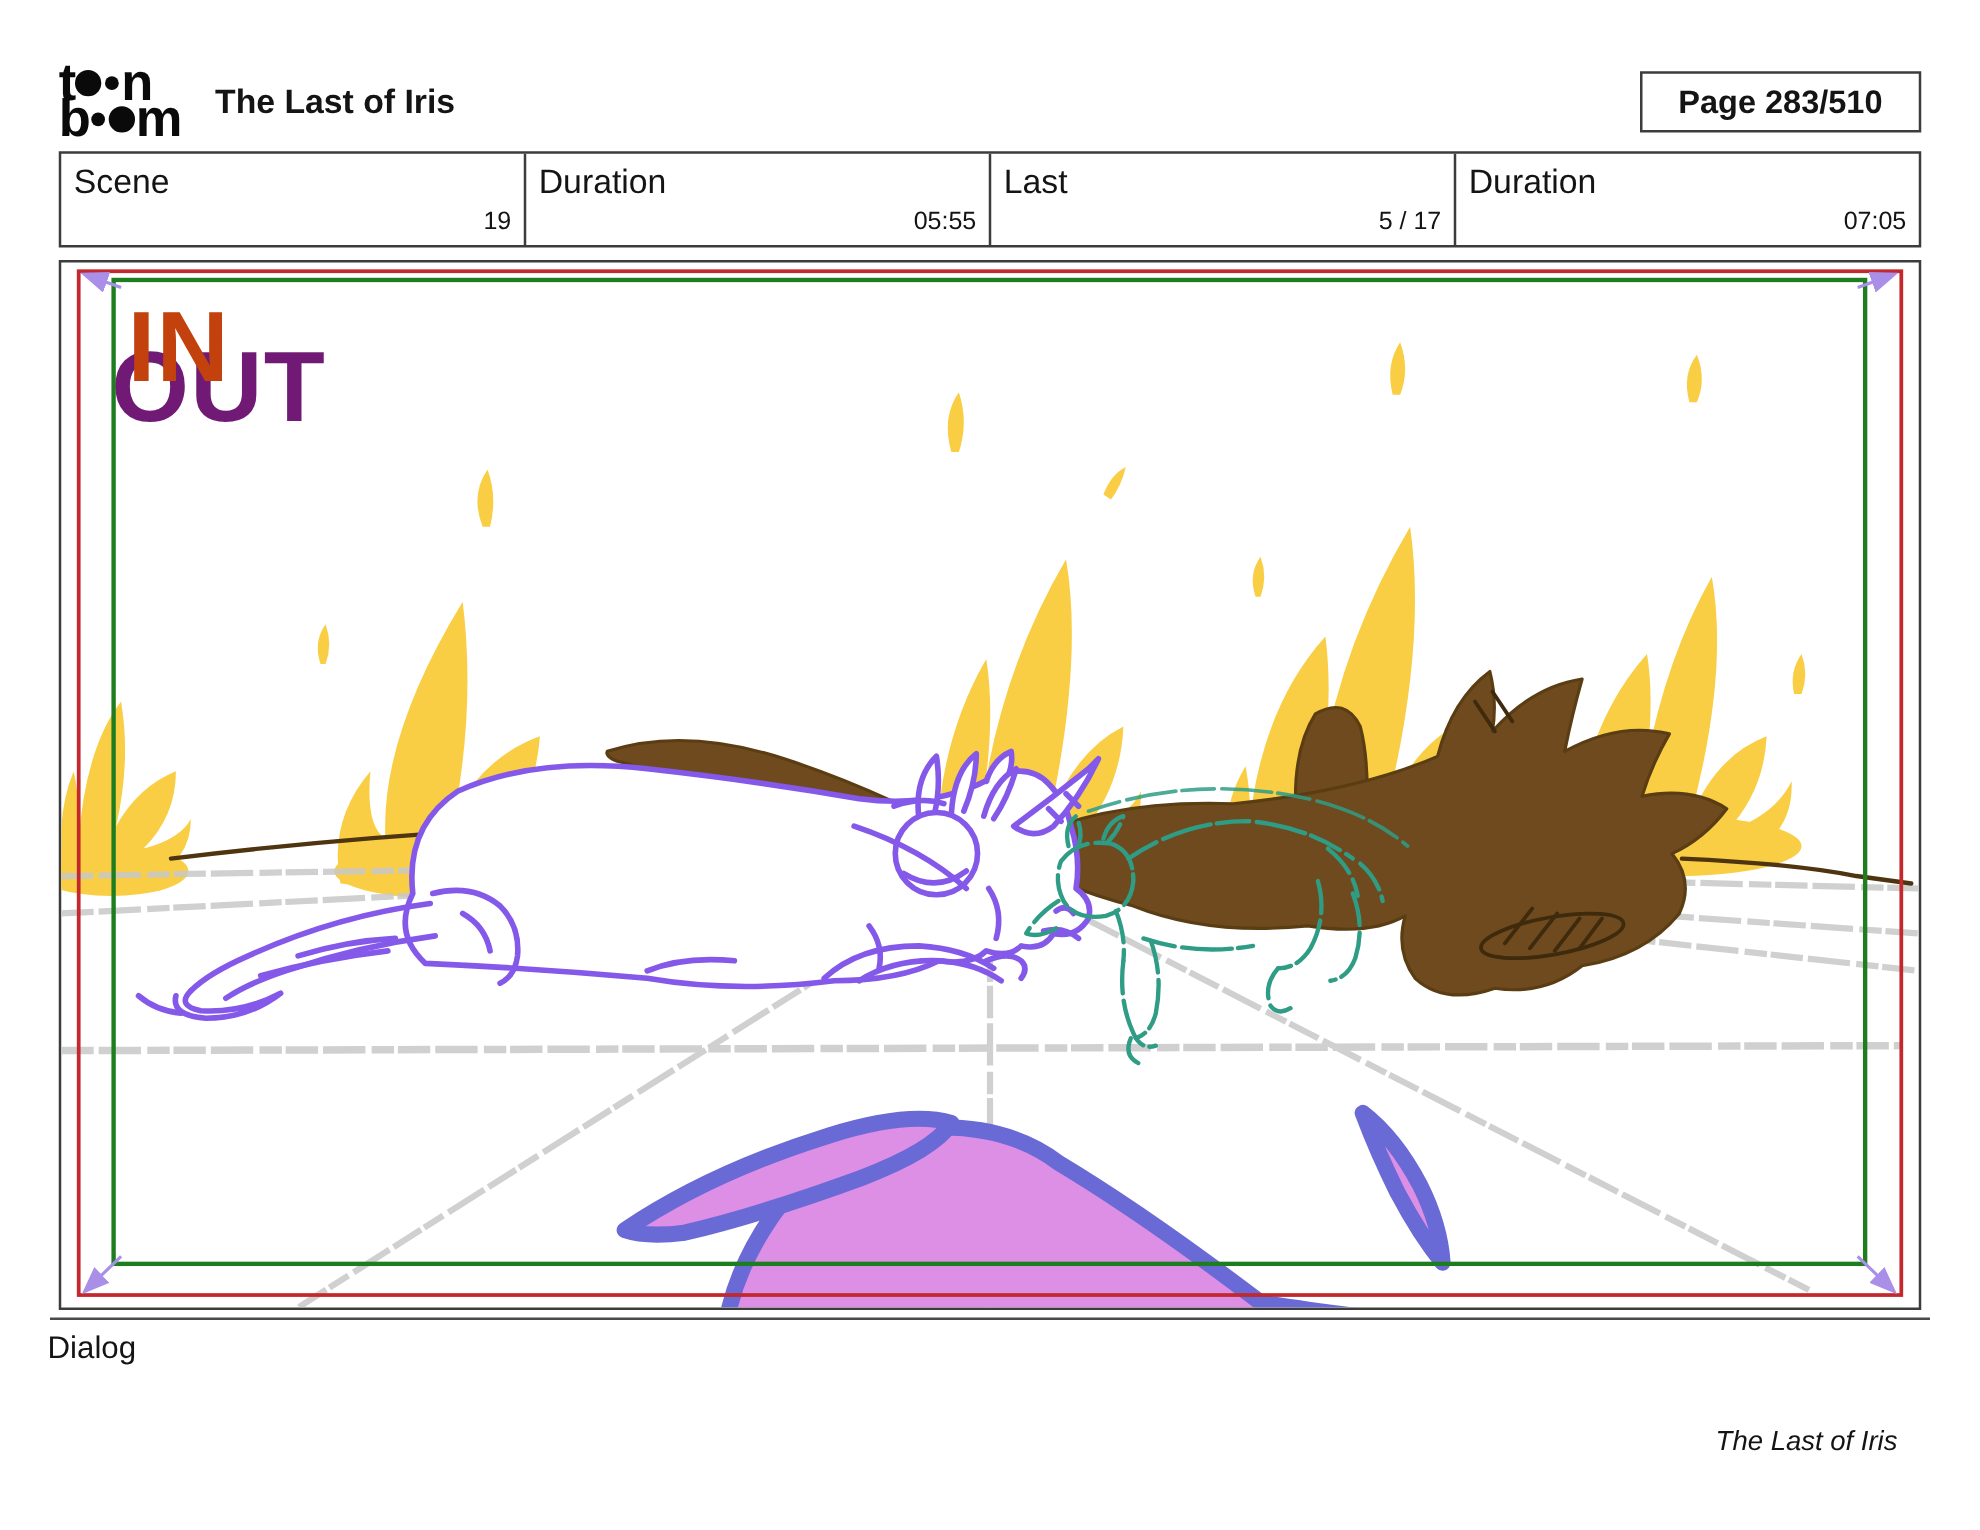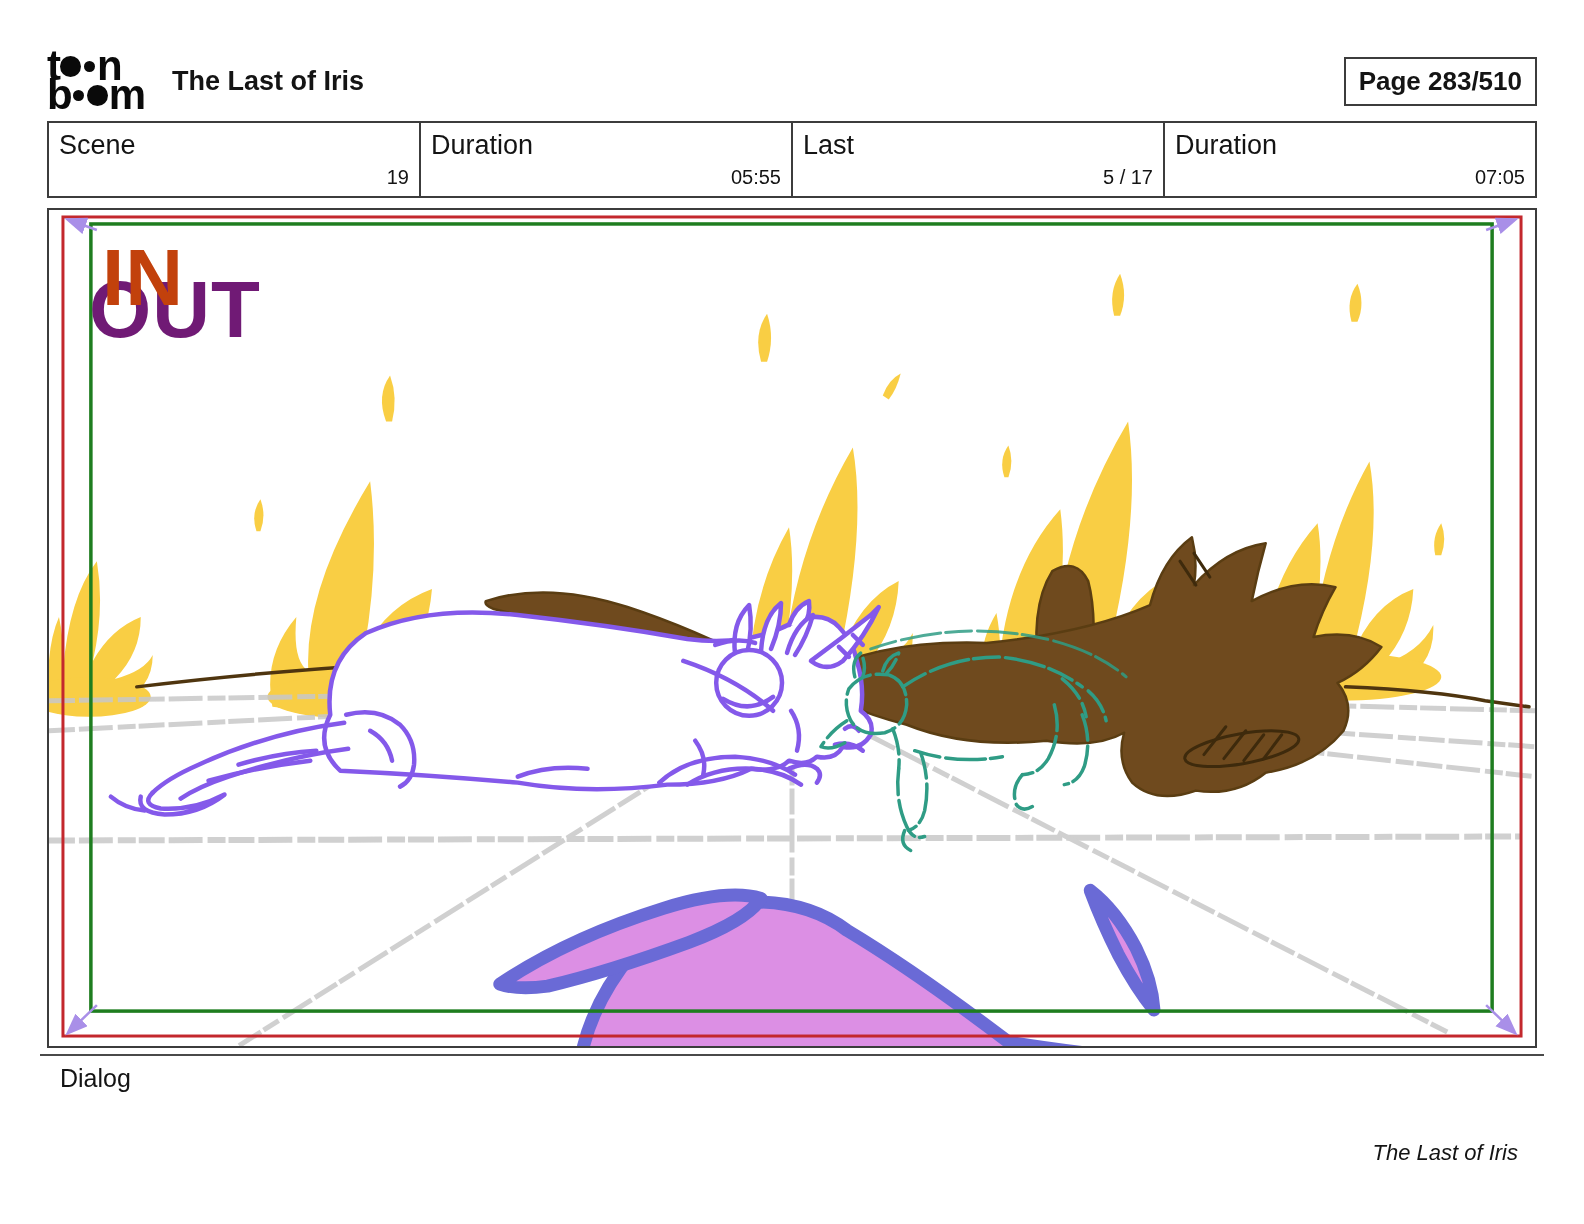--- a/index.html
+++ b/index.html
@@ -7,38 +7,38 @@
   .page{position:relative;width:1584px;height:1224px;background:#fff;overflow:hidden;}
 
   
   .header-row{position:absolute;left:47px;right:47px;top:48px;height:66px;display:flex;align-items:center;}
   .logo{display:flex;flex-direction:column;justify-content:center;}
   .lrow{display:flex;align-items:center;height:29px;}
   .lletter{font-size:42px;font-weight:800;line-height:.62;letter-spacing:-2px;color:#0a0a0a;}
   .dot-lg{width:21px;height:21px;border-radius:50%;background:#0a0a0a;margin:0 1px;}
   .dot-sm{width:11px;height:11px;border-radius:50%;background:#0a0a0a;margin:0 2px;}
   .doc-title{font-weight:700;font-size:27px;margin-left:28px;}
-  .page-badge{margin-left:auto;border:2px solid #3c3c3c;padding:7px 13px;font-weight:700;font-size:26px;background:#fff;}
+  .page-badge{margin-left:auto;border:2px solid #3c3c3c;padding:7px 29px;font-weight:700;font-size:26px;background:#fff;}
 
   
   .info-row{position:absolute;left:47px;right:47px;top:121px;height:77px;display:flex;border:2px solid #3c3c3c;box-sizing:border-box;background:#fff;}
   .cell{flex:1;position:relative;border-right:2px solid #3c3c3c;}
   .cell:last-child{border-right:none;}
   .cell .label{position:absolute;top:7px;left:10px;font-size:27px;}
   .cell .value{position:absolute;bottom:7px;right:10px;font-size:20px;}
 
   
   .board{position:absolute;left:47px;top:208px;width:1490px;height:840px;border:2px solid #3c3c3c;box-sizing:border-box;background:#fff;overflow:hidden;}
   .board svg{position:absolute;left:0;top:0;width:100%;height:100%;}
   .cam-label{position:absolute;top:28px;font-weight:700;font-size:80px;line-height:1;letter-spacing:1px;user-select:none;}
   .cam-out{left:40px;color:#701a75;z-index:1;margin-top:32px;}
   .cam-in{left:53px;color:#c2410c;z-index:2;}
 
   .divider{position:absolute;left:40px;right:40px;top:1054px;border-top:2px solid #4a4a4a;}
-  .dialog-label{position:absolute;left:60px;top:1064px;font-size:25px;}
+  .dialog-label{position:absolute;left:38px;top:1064px;font-size:25px;}
   .footer-title{position:absolute;right:66px;top:1140px;font-size:22px;font-style:italic;}
 </style>
 </head>
 <body>
 
 <div class="page">
 
   <div class="header-row">
     <div class="logo">
       <div class="lrow">

